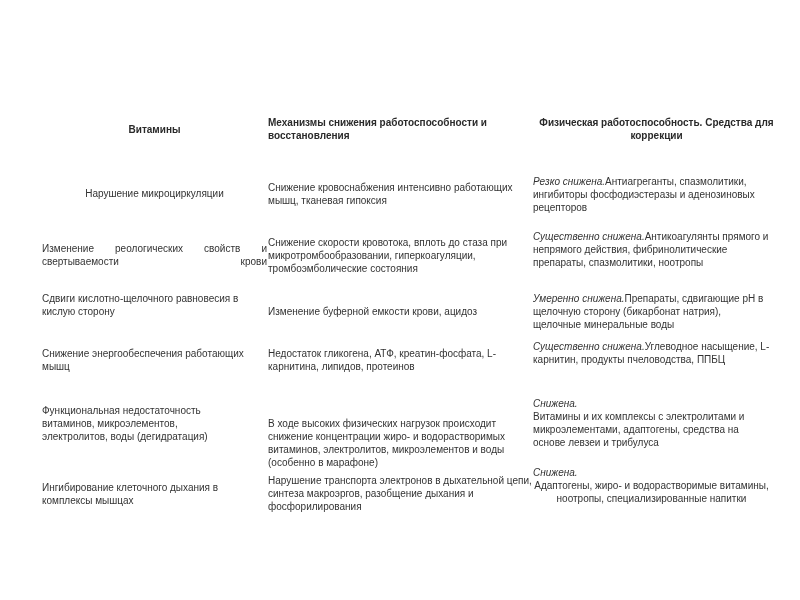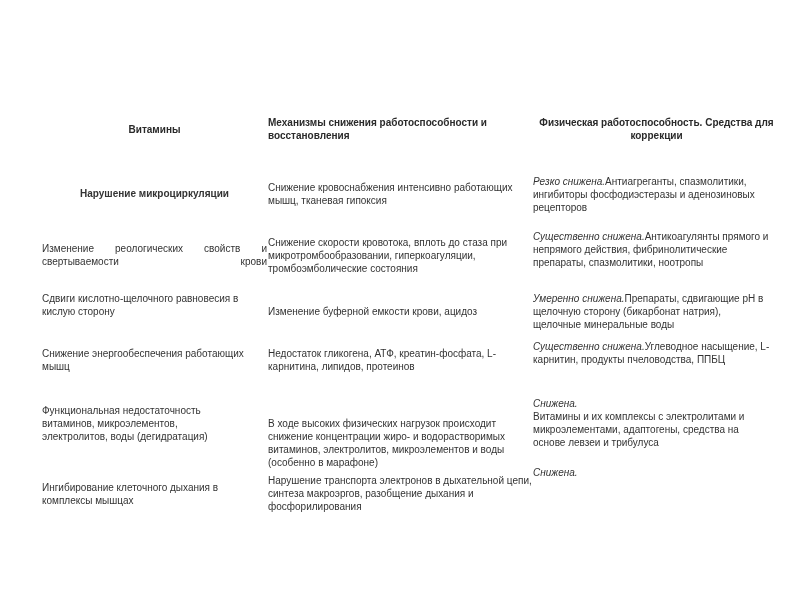--- a/index.html
+++ b/index.html
@@ -14,21 +14,21 @@
   .justify { text-align: justify; text-align-last: justify; }
   em { font-style: italic; }
 </style>
 </head>
 <body>
 
 <div class="cell hdr c1 center" style="top:123px;">Витамины</div>
 <div class="cell hdr c2" style="top:116px;">Механизмы снижения работоспособности и восстановления</div>
 <div class="cell hdr c3 center" style="top:116px; left:524px; width:265px;">Физическая работоспособность. Средства для коррекции</div>
 
-<div class="cell c1 center" style="top:187px;font-weight:bold;">Нарушение микроциркуляции</div>
+<div class="cell c1 center" style="top:187px;">Нарушение микроциркуляции</div>
 <div class="cell c2" style="top:181px;">Снижение кровоснабжения интенсивно работающих мышц, тканевая гипоксия</div>
 <div class="cell c3" style="top:175px;"><em>Резко снижена.</em><span>Антиагреганты, спазмолитики, ингибиторы фосфодиэстеразы и аденозиновых рецепторов</span></div>
 
 <div class="cell c1 justify" style="top:242px;">Изменение реологических свойств и свертываемости крови</div>
 <div class="cell c2" style="top:236px;">Снижение скорости кровотока, вплоть до стаза при микротромбообразовании, гиперкоагуляции, тромбоэмболические состояния</div>
 <div class="cell c3" style="top:230px;"><em>Существенно снижена.</em><span>Антикоагулянты прямого и непрямого действия, фибринолитические препараты, спазмолитики, ноотропы</span></div>
 
 <div class="cell c1" style="top:292px;">Сдвиги кислотно-щелочного равновесия в кислую сторону</div>
 <div class="cell c2" style="top:305px;">Изменение буферной емкости крови, ацидоз</div>
 <div class="cell c3" style="top:292px;"><em>Умеренно снижена.</em><span>Препараты, сдвигающие рН в щелочную сторону (бикарбонат натрия), щелочные минеральные воды</span></div>
@@ -36,13 +36,13 @@
 <div class="cell c1" style="top:347px; width:228px;">Снижение энергообеспечения работающих мышц</div>
 <div class="cell c2" style="top:347px;">Недостаток гликогена, АТФ, креатин-фосфата, L-карнитина, липидов, протеинов</div>
 <div class="cell c3" style="top:340px;"><em>Существенно снижена.</em><span>Углеводное насыщение, L-карнитин, продукты пчеловодства, ППБЦ</span></div>
 
 <div class="cell c1" style="top:404px; width:190px;">Функциональная недостаточность витаминов, микроэлементов, электролитов, воды (дегидратация)</div>
 <div class="cell c2" style="top:397px;margin-top:20px;">В ходе высоких физических нагрузок происходит снижение концентрации жиро- и водорастворимых витаминов, электролитов, микроэлементов и воды (особенно в марафоне)</div>
 <div class="cell c3" style="top:397px;"><em>Снижена.</em><br><span>Витамины и их комплексы с электролитами и микроэлементами, адаптогены, средства на основе левзеи и трибулуса</span></div>
 
 <div class="cell c1" style="top:481px;">Ингибирование клеточного дыхания в комплексы мышцах</div>
 <div class="cell c2" style="top:474px;">Нарушение транспорта электронов в дыхательной цепи, синтеза макроэргов, разобщение дыхания и фосфорилирования</div>
-<div class="cell c3" style="top:466px;"><em>Снижена.</em></div>
+<div class="cell c3" style="top:466px;"><em>Снижена.</em><div class="center">Адаптогены, жиро- и водорастворимые витамины, ноотропы, специализированные напитки</div></div>
 
 </body></html>

